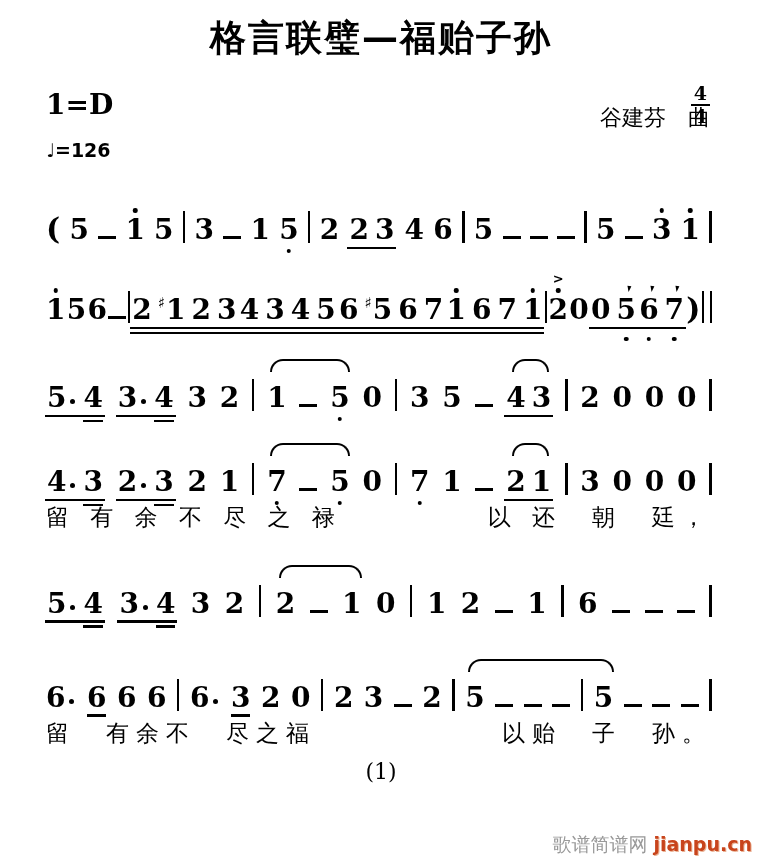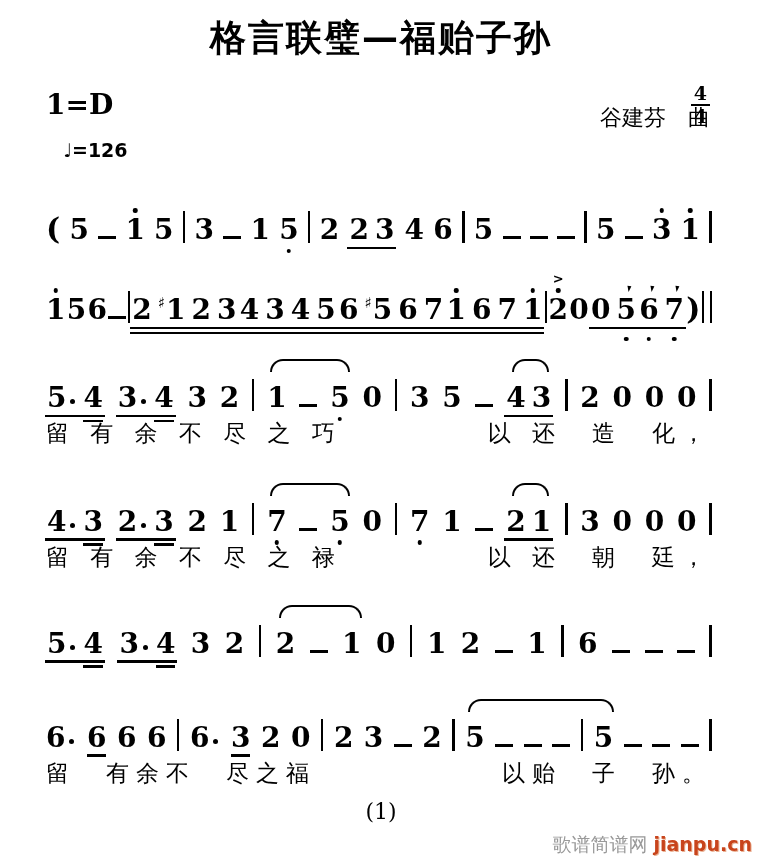--- a/index.html
+++ b/index.html
@@ -6,21 +6,21 @@
   .sheet{position:relative;width:762px;height:864px;background:#fff;color:#000;overflow:hidden;
          font-family:"DejaVu Serif","Liberation Serif",serif;}
   .title{margin-top:14px;text-align:center;font-size:36px;font-weight:900;letter-spacing:2px;
          font-family:"DejaVu Sans","Liberation Sans",sans-serif;}
   .meta{position:relative;margin:20px 52px 0 46px;height:94px;}
   .keysig{display:flex;align-items:center;font-size:28px;font-weight:700;justify-content:space-between;}
   .frac{display:inline-flex;flex-direction:column;align-items:center;margin-left:9px;
         font-size:19px;line-height:1.1;font-weight:700;}
   .frac .num{border-bottom:2.5px solid #000;padding:0 3px;}
   .frac .den{padding:0 3px;}
-  .tempo{margin-top:12px;font-size:19px;font-weight:700;font-family:"DejaVu Sans",sans-serif;margin-left:17px;}
+  .tempo{margin-top:12px;font-size:19px;font-weight:700;font-family:"DejaVu Sans",sans-serif;}
   .credits{position:absolute;right:0;top:18px;text-align:right;font-size:22px;line-height:1.55;}
   .score{margin:0 50px 0 46px;}
   .mrow{position:relative;display:flex;justify-content:space-between;align-items:baseline;
         height:34px;font-size:28px;font-weight:700;line-height:1;}
   .m1{margin-top:30px}.m2{margin-top:46px}.m3{margin-top:54px}.m4{margin-top:50px}
   .m5{margin-top:48px}.m6{margin-top:50px}
   .note{position:relative;display:inline-block;}
   .grp{position:relative;display:inline-flex;align-items:baseline;gap:6px;padding:0 1px;}
   .beam{position:absolute;left:-1px;right:-1px;height:2.5px;background:#000;}
   .nbeam{position:absolute;left:0;right:0;height:2.5px;background:#000;}
@@ -188,24 +188,20 @@
         </span>
         <div class="bar"></div>
         <span class="note">2</span>
         <span class="note">0</span>
         <span class="note">0</span>
         <span class="note">0</span>
         <div class="bar"></div>
         <div class="slur" style="left: 223.85px; width: 76.3px; top: -16px;"></div>
         <div class="slur" style="left: 466.05px; width: 32.9px; top: -16px;"></div>
       </div>
-    <div class="lyr">
-        <span class="lseg">留 有 余 不 尽 之 巧</span>
-        <span class="lseg">以 还　造　化，</span>
-      </div>
     <div class="mrow m4">
         <span class="grp">
           <span class="note">4<i class="adot"></i></span>
           <span class="note">3<i class="nbeam" style="bottom: -10px;"></i></span>
           <i class="beam" style="bottom: -5px;"></i>
         </span>
         <span class="grp">
           <span class="note">2<i class="adot"></i></span>
           <span class="note">3<i class="nbeam" style="bottom: -10px;"></i></span>
           <i class="beam" style="bottom: -5px;"></i>

